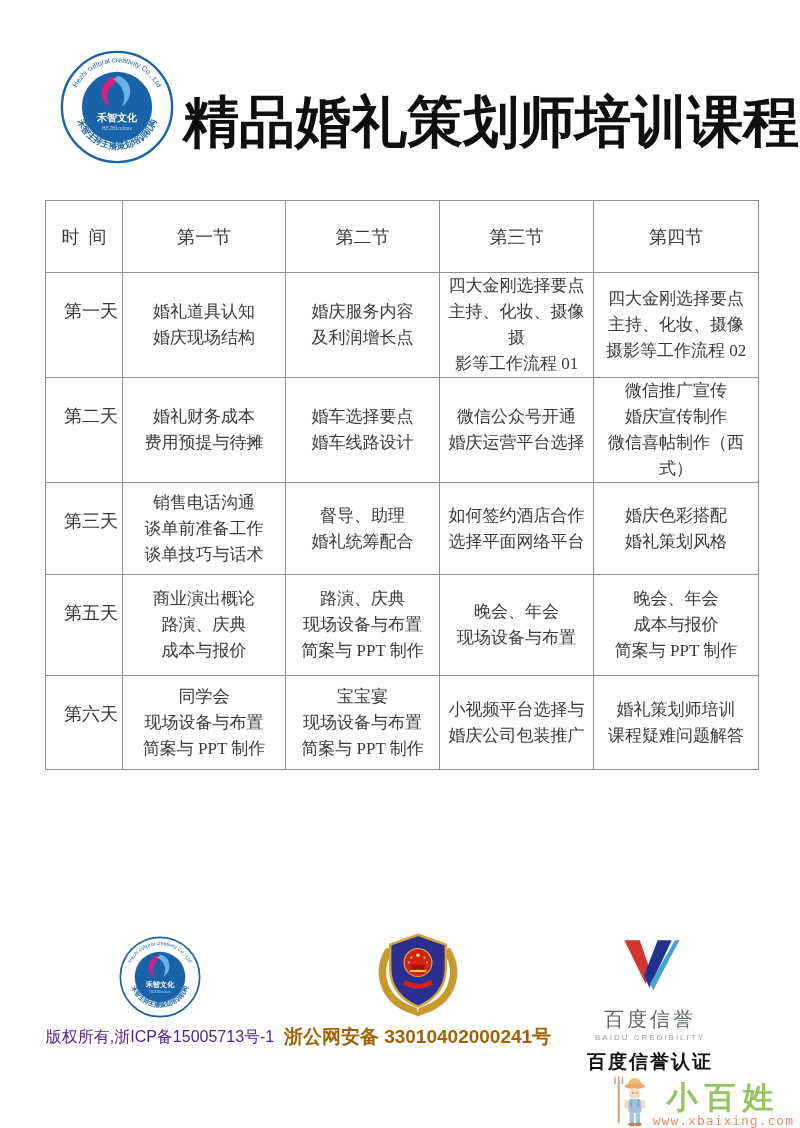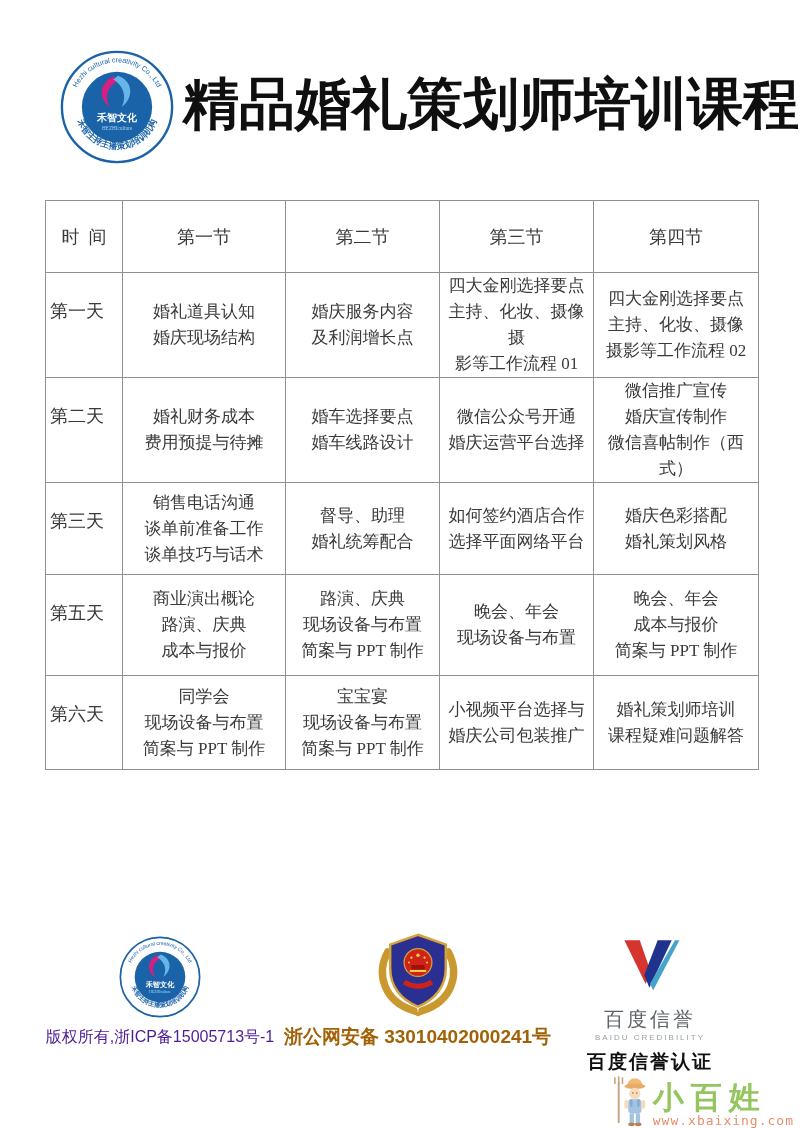--- a/index.html
+++ b/index.html
@@ -1,33 +1,33 @@
 <!DOCTYPE html>
 <html><head>
 <meta charset="utf-8">
 <style>
   html,body{margin:0;padding:0;background:#fff;}
   .page{position:relative;width:800px;height:1128px;background:#fff;overflow:hidden;
         font-family:"Liberation Serif","DejaVu Serif",serif;color:#333;}
 
   
   .header-logo{position:absolute;left:60px;top:50px;width:114px;height:114px;}
-  .page-title{position:absolute;left:183px;top:74px;margin:0;font-size:56px;line-height:1.1;
+  .page-title{position:absolute;left:183px;top:92px;margin:0;font-size:56px;line-height:1.1;
               font-weight:700;color:#0f0f0f;letter-spacing:0px;white-space:nowrap;}
 
   
   table.course-table{position:absolute;left:45px;top:200px;width:713px;border-collapse:collapse;
                      table-layout:fixed;}
   .course-table td,.course-table th{border:1px solid #8f8f8f;padding:0 4px;
                      font-size:17px;color:#3a3a3a;font-weight:400;}
   .course-table th{font-size:18px;vertical-align:middle;text-align:center;white-space:pre;}
   .row-header{height:72px;}
   .row-1{height:100px;} .row-2{height:92px;} .row-3{height:92px;}
   .row-4{height:91px;} .row-5{height:101px;margin-top:21px;} .row-6{height:94px;}
-  td.day{vertical-align:top;text-align:left;padding-top:26px;font-size:18px;}
+  td.day{vertical-align:top;text-align:right;padding-top:26px;font-size:18px;}
   td.cell{vertical-align:middle;text-align:center;white-space:pre-line;line-height:26px;}
 
   
   .footer-col{position:absolute;display:flex;flex-direction:column;align-items:center;}
   .fc-hezhi{left:60px;top:936px;width:200px;}
   .fc-hezhi svg{width:82px;height:82px;}
   .copyright-text{margin-top:9px;font-size:16px;color:#4c1d95;
                   font-family:"Liberation Sans","DejaVu Sans",sans-serif;white-space:nowrap;}
   .fc-police{left:315px;top:929px;width:205px;}
   .fc-police svg{width:90px;height:90px;}
@@ -38,21 +38,21 @@
   .baidu-cn{margin-top:14px;font-size:20px;color:#5c6266;letter-spacing:3px;
             font-family:"Liberation Sans","DejaVu Sans",sans-serif;}
   .baidu-en{font-size:8px;color:#9aa0a4;letter-spacing:2px;
             font-family:"Liberation Sans","DejaVu Sans",sans-serif;}
   .baidu-cert{margin-top:7px;font-size:19px;font-weight:700;color:#101010;letter-spacing:2px;
             font-family:"Liberation Sans","DejaVu Sans",sans-serif;}
 
   
   .watermark{position:absolute;right:6px;top:1062px;display:flex;align-items:flex-end;opacity:.92;}
   .watermark svg{width:38px;height:54px;margin-right:2px;}
-  .wm-text{display:flex;flex-direction:column;align-items:flex-start;margin-top:20px;}
+  .wm-text{display:flex;flex-direction:column;align-items:center;margin-top:20px;}
   .wm-name{font-size:31px;font-weight:700;color:#8cc152;letter-spacing:7px;line-height:1;}
   .wm-url{font-size:13px;color:#e8835f;letter-spacing:1px;line-height:1.2;
           font-family:"DejaVu Sans Mono","Liberation Mono",monospace;}
 </style>
 </head>
 <body>
 
 <div class="page">
 
   <svg class="header-logo" viewBox="0 0 120 120">

